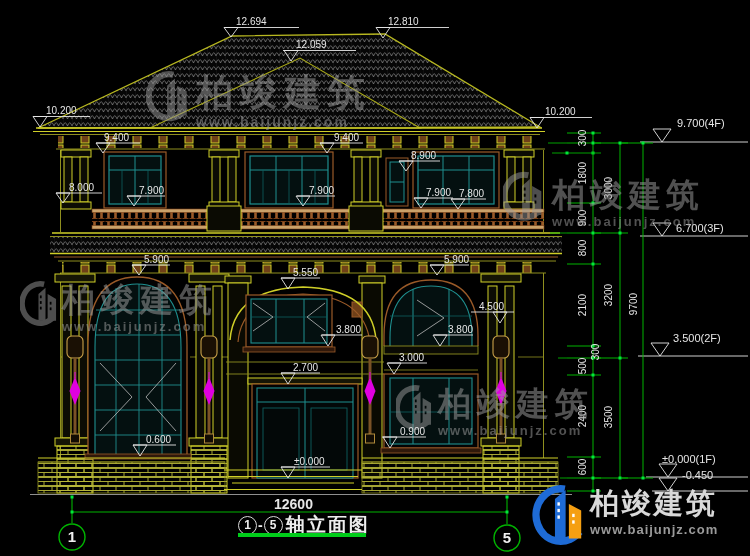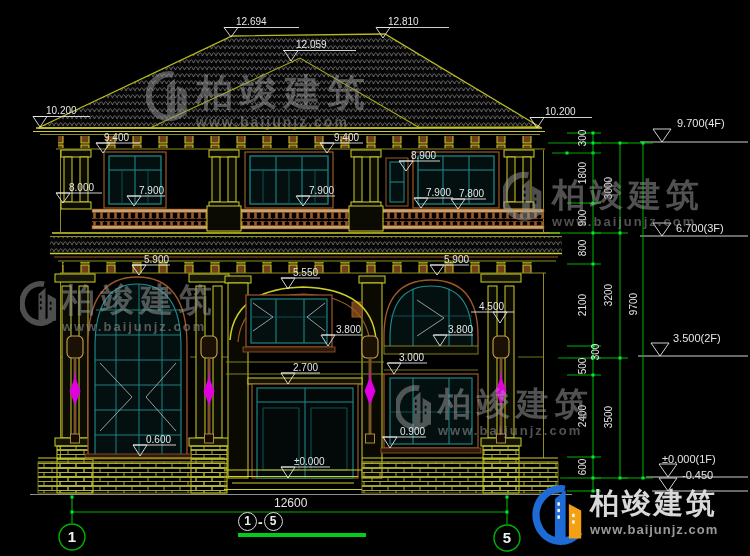--- a/index.html
+++ b/index.html
@@ -15,21 +15,21 @@
   .wm .u{display:block;letter-spacing:2px;margin-top:2px;}
   .brandtext{line-height:1.1;}
   .brandtext .n{display:block;color:#d9d9d9;font-weight:bold;letter-spacing:3px;}
   .brandtext .u{display:block;color:#9a9a9a;font-weight:bold;letter-spacing:1px;margin-top:3px;}
   .title-row{display:flex;align-items:center;color:#ededed;}
   .bub{display:inline-block;width:17px;height:17px;border:1.5px solid #d8d8d8;border-radius:50%;
        color:#ededed;font-size:12px;font-weight:bold;line-height:17px;text-align:center;}
   .tsep{font-weight:bold;margin:0 1px;font-size:14px;}
   .ttext{font-weight:bold;font-size:19px;letter-spacing:2px;margin-left:3px;}
   .title-underline{position:absolute;height:4px;background:#00cc1a;}
-  .dim12600{font-size:12px;color:#e6e6e6;}
+  .dim12600{font-size:14px;color:#e6e6e6;font-weight:bold;}
 </style>
 </head>
 <body>
 
 <div id="stage">
 
 <svg id="art" width="750" height="556" viewBox="0 0 750 556">
   <defs>
     <pattern id="pt" width="9" height="7" patternUnits="userSpaceOnUse">
       <path d="M0,7 Q2.2,0.5 4.5,7 Q6.8,0.5 9,7" fill="none" stroke="#8a8a8a" stroke-width="0.8" opacity="0.85"></path>
@@ -498,16 +498,17 @@
 </div>
 
 
 <span class="ov dim12600" style="left:274px;top:496px">12600</span>
 
 
 <div class="ov title-row" style="left:238px;top:512px">
   <span class="bub">1</span>
   <span class="tsep">-</span>
   <span class="bub">5</span>
+  <span class="ttext">轴立面图</span>
 </div>
 <div class="title-underline" style="left:238px;top:533px;width:128px"></div>
 
 </div>
 
 </body></html>

